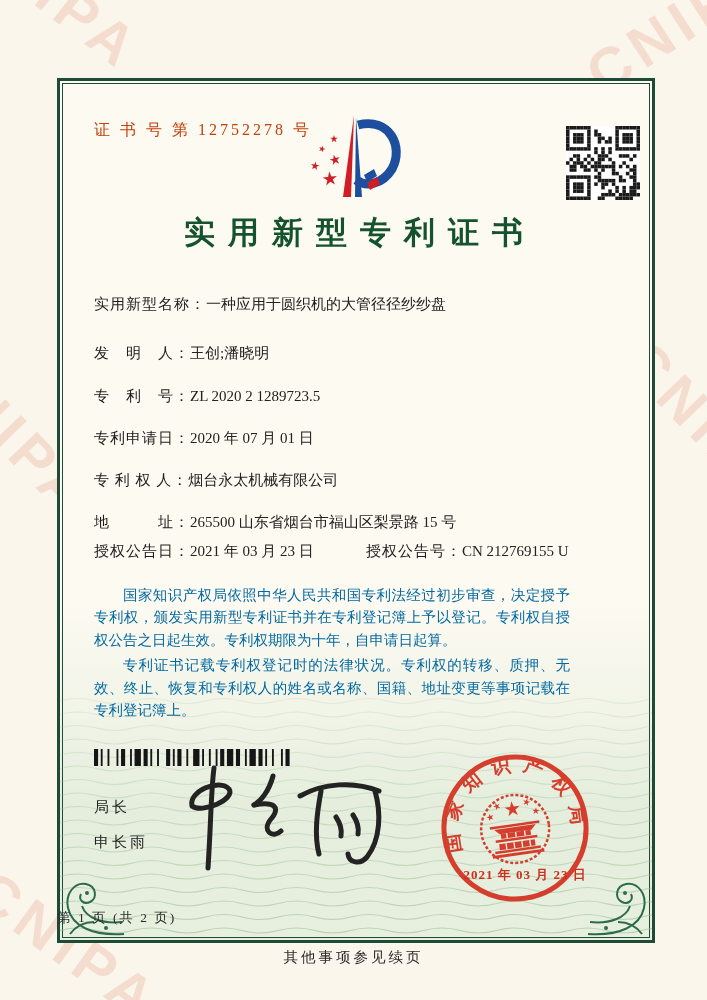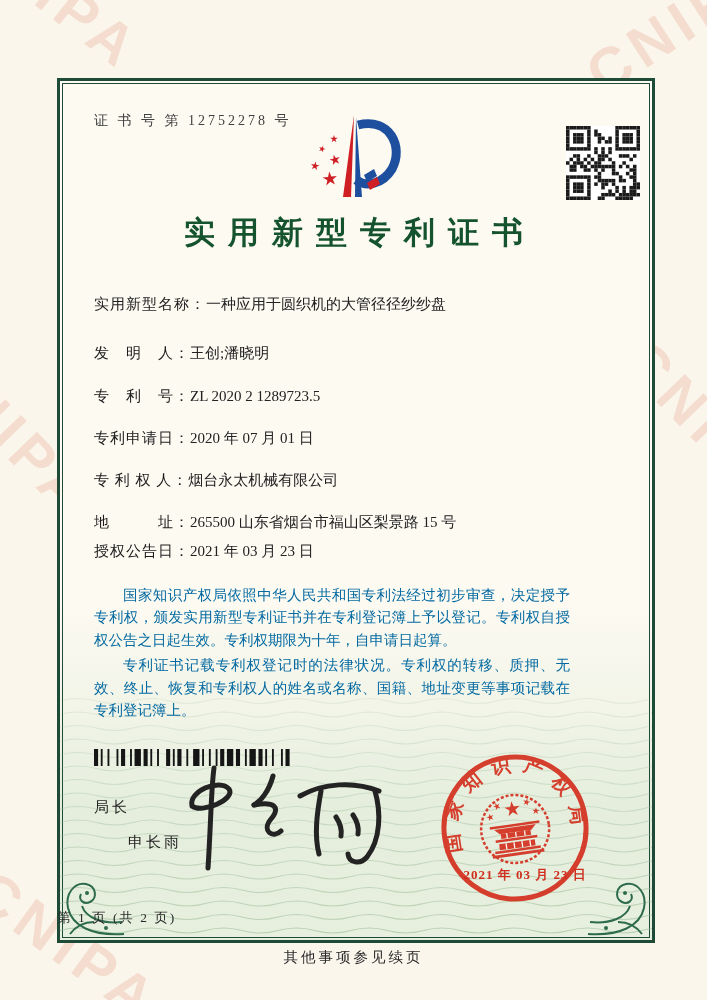--- a/index.html
+++ b/index.html
@@ -39,21 +39,21 @@
     z-index:2;
   }
   .frame::before{
     content:"";position:absolute;inset:2px;border:1px solid #1e4b37;pointer-events:none;
   }
   .waves{position:absolute;left:0;bottom:0;width:100%;height:245px;z-index:0;}
   .flourish{position:absolute;bottom:2px;width:64px;height:60px;z-index:1;}
   .flourish-left{left:2px;}
   .flourish-right{right:2px;transform:scaleX(-1);}
   
-  .cert-no{position:absolute;left:94px;top:112px;font-size:14px;letter-spacing:3px;color:#404040;z-index:3;}
+  .cert-no{position:absolute;left:94px;top:120px;font-size:16px;letter-spacing:3px;color:#c2410c;z-index:3;}
   .logo{position:absolute;left:290px;top:112px;width:124px;height:92px;z-index:3;}
   .qr{position:absolute;left:566px;top:126px;width:74px;height:74px;background:#fff;z-index:3;}
   .title{
     position:absolute;left:0;width:707px;top:212px;text-align:center;
     font-size:31px;font-weight:bold;letter-spacing:13px;text-indent:13px;
     color:#14532d;z-index:3;
   }
   
   .field-row{position:absolute;left:94px;width:480px;font-size:15px;z-index:3;white-space:nowrap;font-family:Liberation Serif, serif;}
   .field-label{letter-spacing:1px;color:#1c1c1c;}
@@ -61,21 +61,21 @@
   .pair2{position:absolute;left:272px;top:0;}
   
   .paras{position:absolute;left:94px;top:584px;width:476px;z-index:3;}
   .paras p{
     margin:0 0 3px 0;font-size:14.5px;line-height:1.55;text-indent:2em;
     text-align:justify;color:#0369a1;
   }
   
   .barcode{position:absolute;left:94px;top:749px;width:196px;height:17px;z-index:3;}
   .director-title{position:absolute;left:94px;top:798px;font-size:15px;letter-spacing:3px;z-index:3;}
-  .director-name{position:absolute;left:94px;top:833px;font-size:15px;letter-spacing:3px;z-index:3;margin-left:34px;}
+  .director-name{position:absolute;left:94px;top:833px;font-size:15px;letter-spacing:3px;z-index:3;}
   .signature{position:absolute;left:178px;top:760px;width:215px;height:118px;z-index:5;}
   .seal{position:absolute;left:434px;top:747px;width:162px;height:162px;z-index:4;}
   .seal-date{
     position:absolute;left:436px;top:866px;width:178px;text-align:center;
     font-size:13px;color:#cf2f1f;letter-spacing:1px;font-weight:bold;z-index:5;
   }
   .page-indicator{position:absolute;left:57px;width:592px;top:909px;text-align:left;font-size:13.5px;letter-spacing:2px;color:#2c2c2c;z-index:3;}
   .footer-note{position:absolute;left:0;width:707px;top:948px;text-align:center;font-size:14.5px;letter-spacing:3px;color:#2a2a2a;z-index:3;}
   svg{display:block;}
 </style>
@@ -382,20 +382,23 @@
     <span class="field-label">专利申请日：</span><span class="field-value">2020 年 07 月 01 日</span>
   </div>
   <div class="field-row" style="top:471px">
     <span class="field-label">专 利 权 人：</span><span class="field-value">烟台永太机械有限公司</span>
   </div>
   <div class="field-row" style="top:513px">
     <span class="field-label">地　　　址：</span><span class="field-value">265500 山东省烟台市福山区梨景路 15 号</span>
   </div>
   <div class="field-row" style="top:542px">
     <span class="field-label">授权公告日：</span><span class="field-value">2021 年 03 月 23 日</span>
+    <span class="pair2">
+      <span class="field-label">授权公告号：</span><span class="field-value">CN 212769155 U</span>
+    </span>
   </div>
 
   <div class="paras">
     <p>国家知识产权局依照中华人民共和国专利法经过初步审查，决定授予专利权，颁发实用新型专利证书并在专利登记簿上予以登记。专利权自授权公告之日起生效。专利权期限为十年，自申请日起算。</p>
     <p>专利证书记载专利权登记时的法律状况。专利权的转移、质押、无效、终止、恢复和专利权人的姓名或名称、国籍、地址变更等事项记载在专利登记簿上。</p>
   </div>
 
   <svg class="barcode" id="barcode" viewBox="0 0 196 17" preserveAspectRatio="none">
       <rect x="0.00" y="0" width="4.11" height="17" fill="#151515"></rect>
       <rect x="6.76" y="0" width="1.85" height="17" fill="#151515"></rect>

